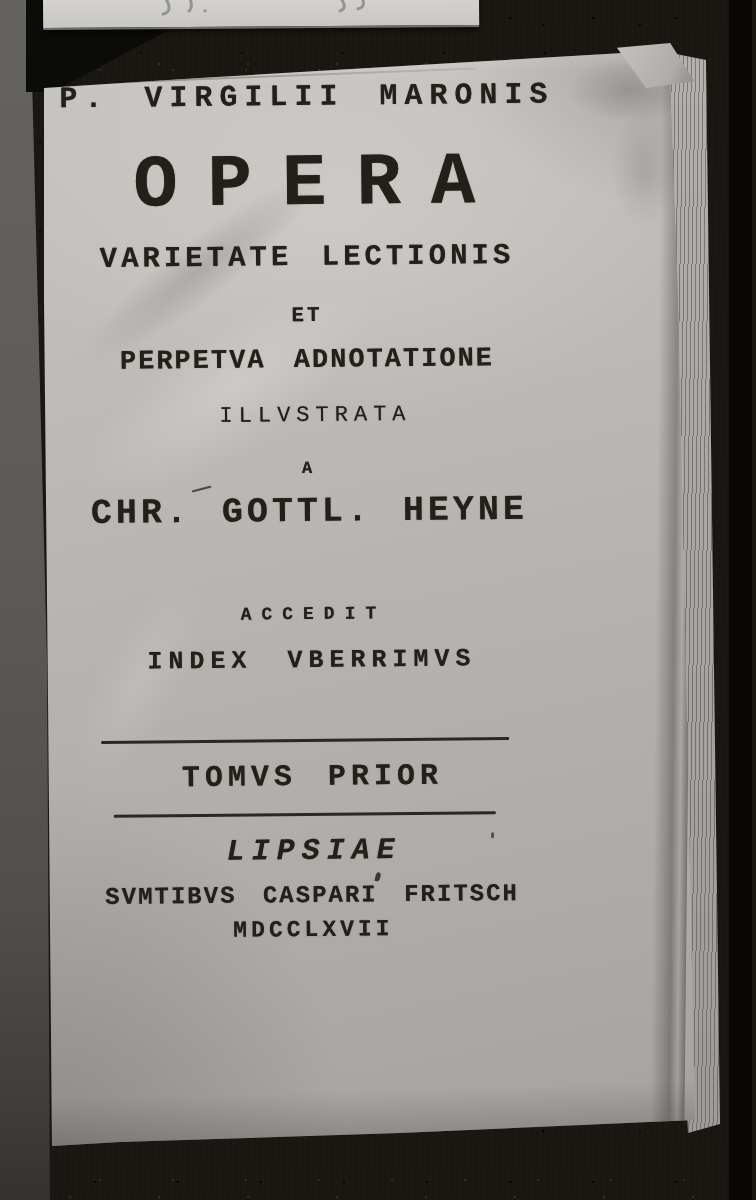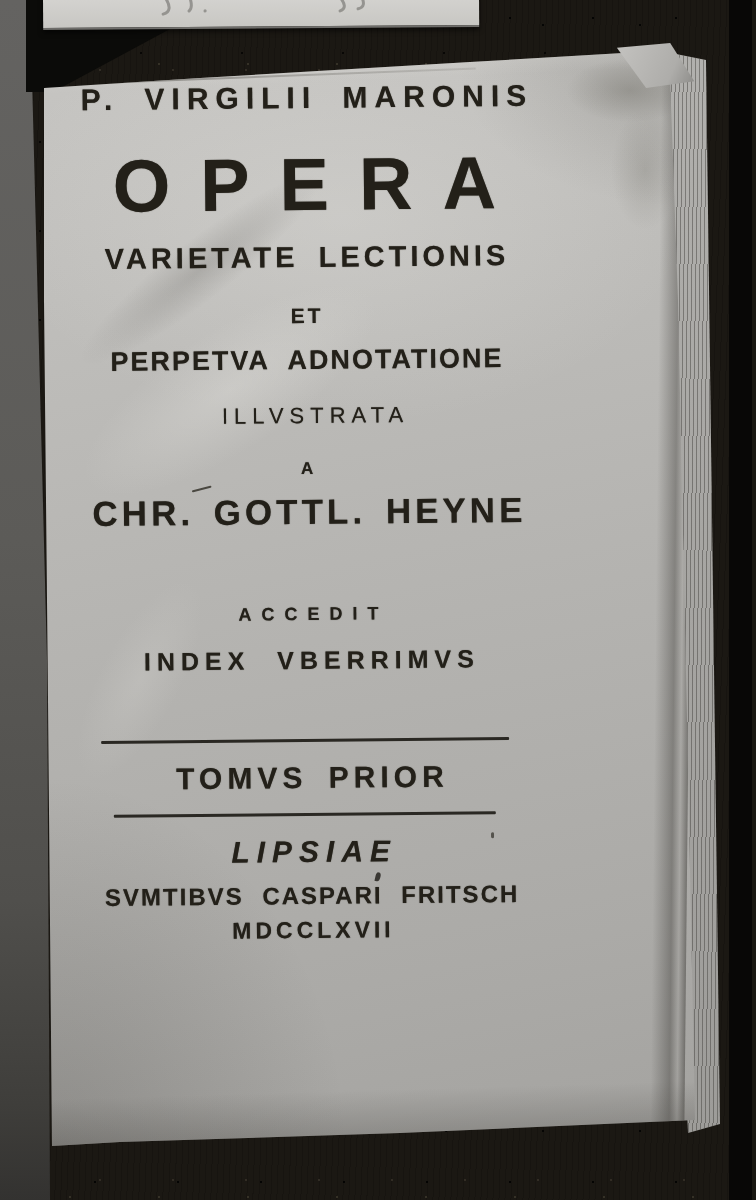--- a/index.html
+++ b/index.html
@@ -1,18 +1,18 @@
 <!DOCTYPE html>
 <html><head>
 <meta charset="utf-8">
 <style>
   html,body{margin:0;padding:0;background:#000;}
   .scene{
     position:relative;width:756px;height:1200px;overflow:hidden;
-    font-family:Liberation Sans, sans-serif;
+    font-family:Liberation Mono, monospace;
     background-color:#1b1813;
     background-image:
       radial-gradient(circle 1.3px at 12px 18px, rgba(0,0,0,.85) 99%, transparent),
       radial-gradient(circle 1.1px at 40px 53px, rgba(5,5,3,.9) 99%, transparent),
       radial-gradient(circle 1px at 27px 70px, rgba(52,47,38,.9) 99%, transparent),
       radial-gradient(circle 1.4px at 58px 25px, rgba(0,0,0,.8) 99%, transparent),
       radial-gradient(circle .9px at 70px 64px, rgba(58,53,42,.85) 99%, transparent),
       repeating-linear-gradient(92deg, rgba(0,0,0,.16) 0 1px, transparent 1px 6px);
     background-size:83px 97px,101px 89px,73px 111px,97px 79px,89px 103px,100% 100%;
   }

